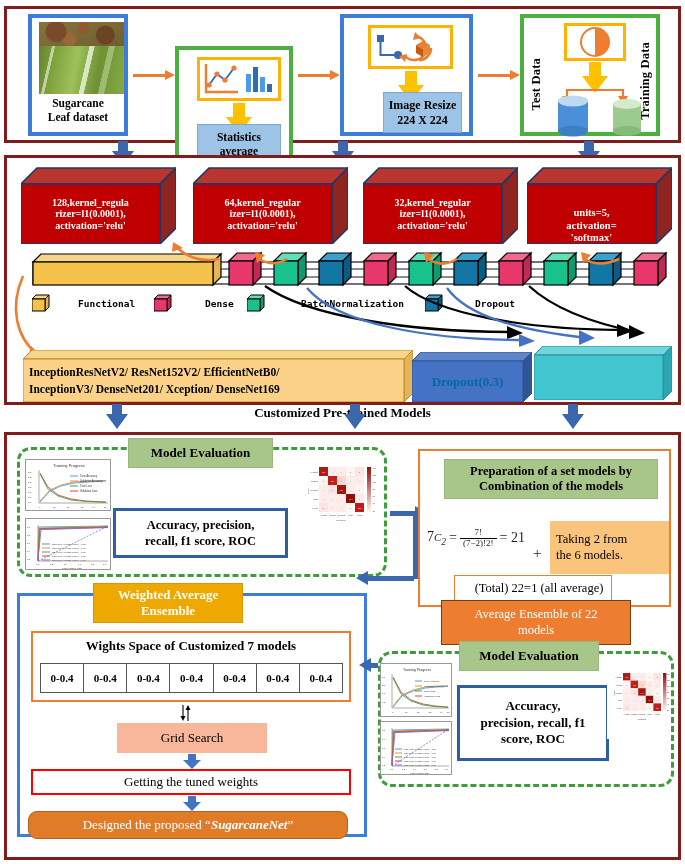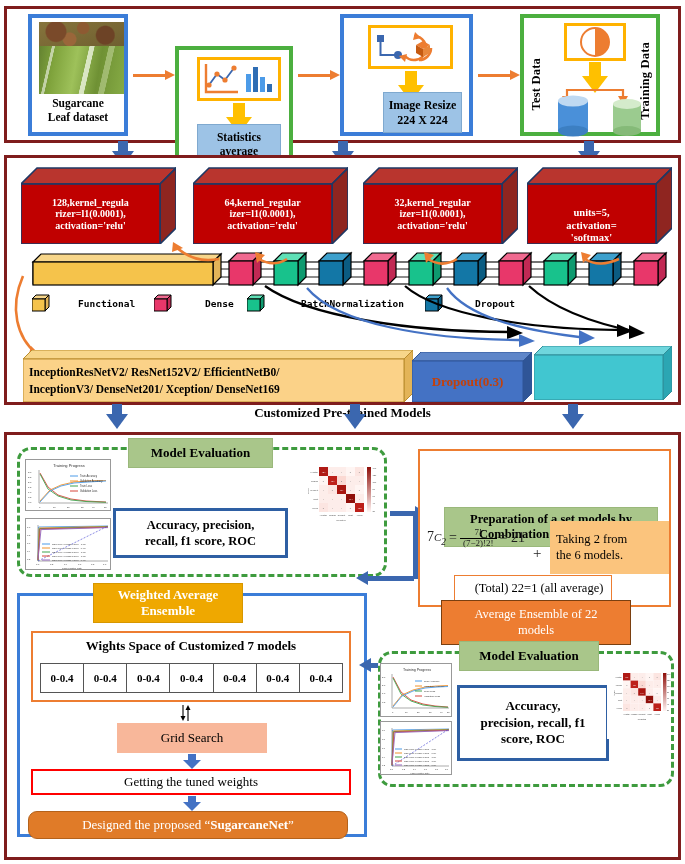--- a/index.html
+++ b/index.html
@@ -423,21 +423,21 @@
         </div>
       </div>
     </div>
 
     <div class="slab" style="left:405px;top:194px;width:120px;height:50px;">
       <svg width="120" height="50" viewBox="0 0 120 50">
         <polygon points="0,9 9,0 120,0 111,9" fill="#5E86C9" stroke="#2F5597" stroke-width="1"></polygon>
         <polygon points="111,9 120,0 120,41 111,50" fill="#2F5597" stroke="#2F5597" stroke-width="1"></polygon>
         <rect x="0" y="9" width="111" height="41" fill="#4472C4" stroke="#2F5597" stroke-width="1"></rect>
       </svg>
-      <div style="position:absolute;left:0;top:9px;width:111px;height:41px;display:flex;align-items:center;justify-content:center;font-weight:bold;font-size:13px;color:#c2410c;">Dropout(0.3)</div>
+      <div style="position:absolute;left:0;top:9px;width:111px;height:41px;display:flex;align-items:center;justify-content:center;font-weight:bold;font-size:13px;color:#0369a1;">Dropout(0.3)</div>
     </div>
 
     <div class="slab" style="left:527px;top:188px;width:138px;height:54px;">
       <svg width="138" height="54" viewBox="0 0 138 54">
         <polygon points="0,9 9,0 138,0 129,9" fill="#6FD6DD" stroke="#2F8E99" stroke-width="1"></polygon>
         <polygon points="129,9 138,0 138,45 129,54" fill="#2BA6B3" stroke="#2F8E99" stroke-width="1"></polygon>
         <rect x="0" y="9" width="129" height="45" fill="#41C6D0" stroke="#2F8E99" stroke-width="1"></rect>
       </svg>
     </div>
   </div>
@@ -636,21 +636,21 @@
             <text x="73.5" y="38">60</text>
             <text x="73.5" y="45">40</text>
             <text x="73.5" y="53">20</text>
         </g>
       </svg>
     </div>
 
     <div class="flowarrow r" style="left:383px;top:76px;width:26px;"></div>
 
     <div class="orgbox" style="left:411px;top:14px;width:253px;height:158px;"></div>
-    <div class="greenhdr" style="left:437px;top:24px;width:214px;height:40px;font-size:12.5px;margin-top:48px;">
+    <div class="greenhdr" style="left:437px;top:24px;width:214px;height:40px;font-size:12.5px;">
       <div>
         <div>Preparation of a set models by</div>
         <div>Combination of the models</div>
       </div>
     </div>
 
     <div class="lightorange" style="left:543px;top:86px;width:119px;height:53px;font-size:12.5px;justify-content:flex-start;padding-left:6px;">
       <div style="text-align:left;">
         <div>Taking 2 from</div>
         <div>the 6 models.</div>
@@ -718,21 +718,21 @@
       </div>
 
     <div class="redbox" style="left:24px;top:334px;width:320px;height:26px;font-size:13px;">Getting the tuned weights</div>
     <div class="bdown" style="left:176px;top:361px;height:16px;">
         <i></i>
         <b></b>
       </div>
 
     <div class="roundorange" style="left:21px;top:376px;width:320px;height:28px;font-size:13px;">
       <span>
-        <span>Designed the proposed “</span><span style="font-weight:bold;">SugarcaneNet</span><span>”</span>
+        <span>Designed the proposed “</span><span style="font-weight:bold;font-style:italic;">SugarcaneNet</span><span>”</span>
       </span>
     </div>
 
     <div class="flowarrow l" style="left:363px;top:228px;width:26px;"></div>
 
     <div class="dashgreen" style="left:371px;top:216px;width:296px;height:136px;"></div>
     <div class="greenhdr" style="left:452px;top:206px;width:140px;height:30px;font-size:13px;">Model Evaluation</div>
 
     <div class="mini" style="left:373px;top:228px;width:72px;height:54px;">
       <svg width="72" height="54" viewBox="0 0 72 54">

